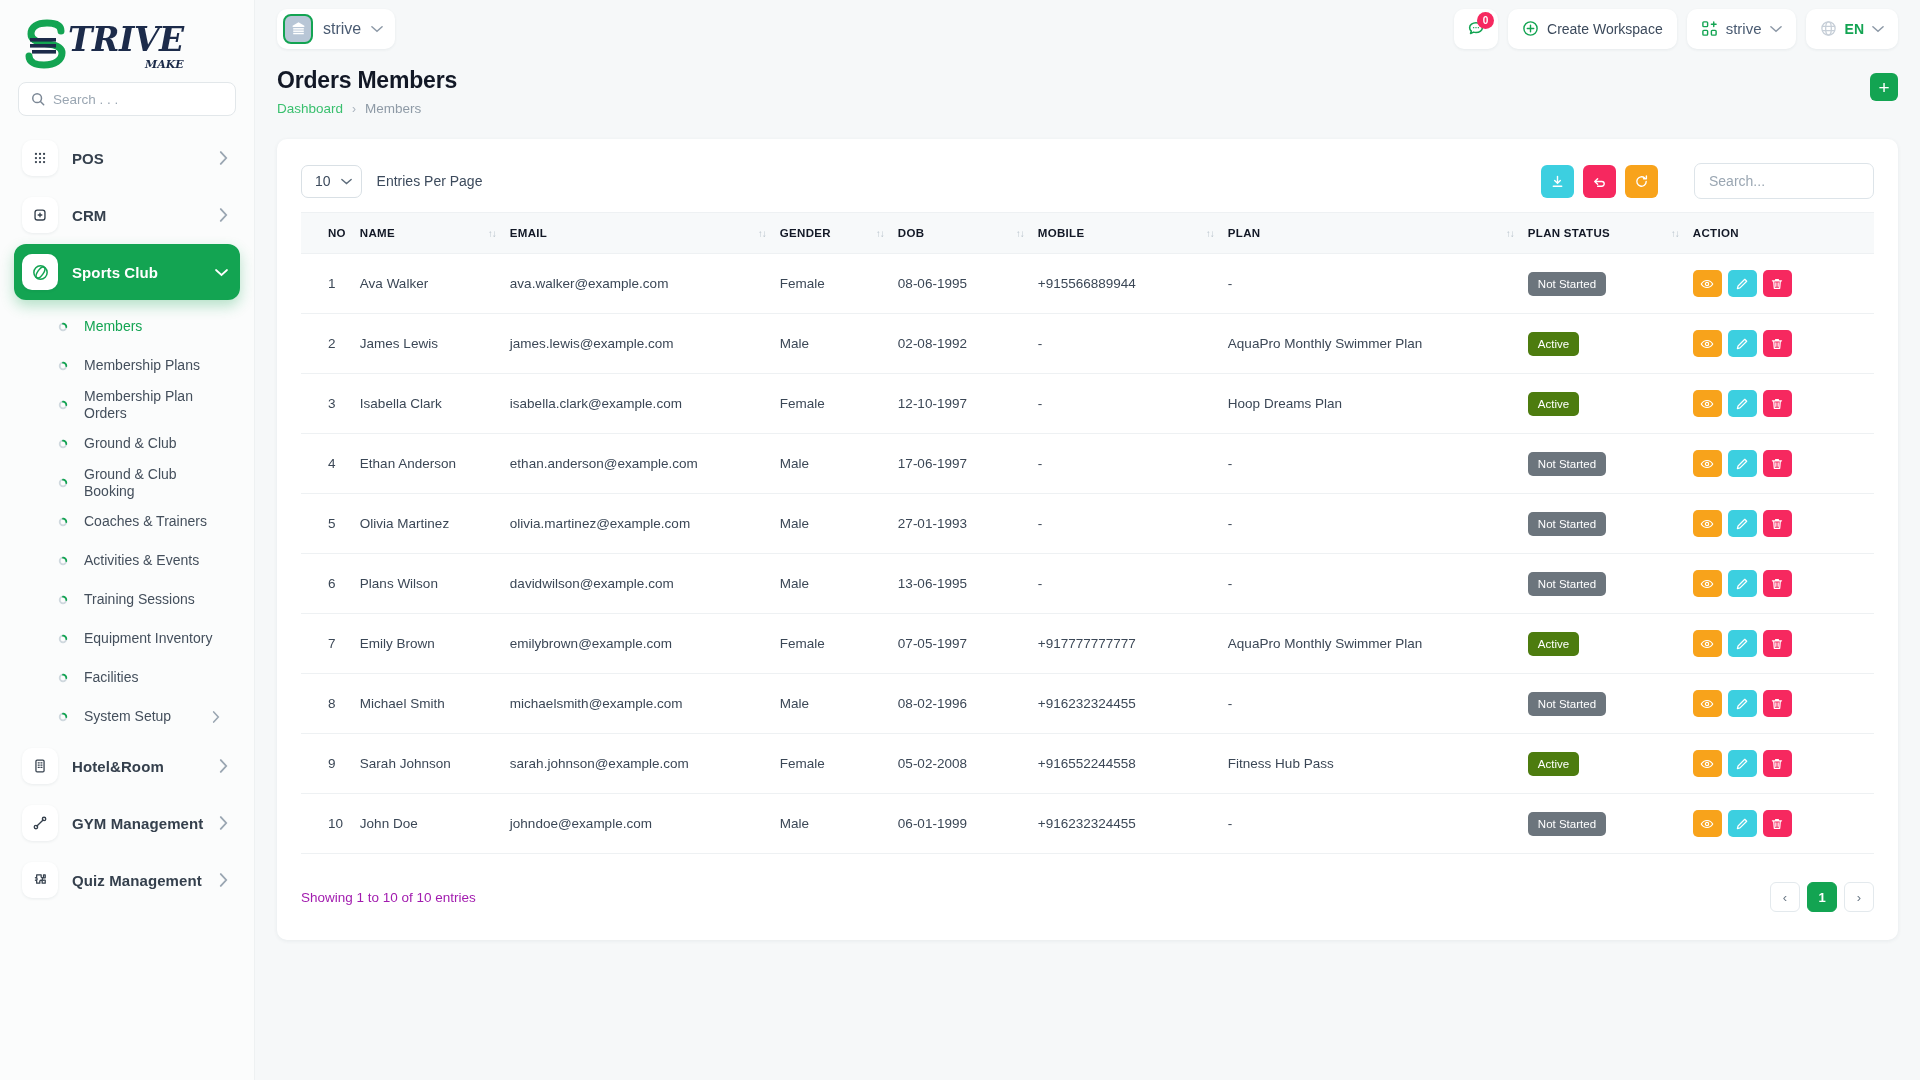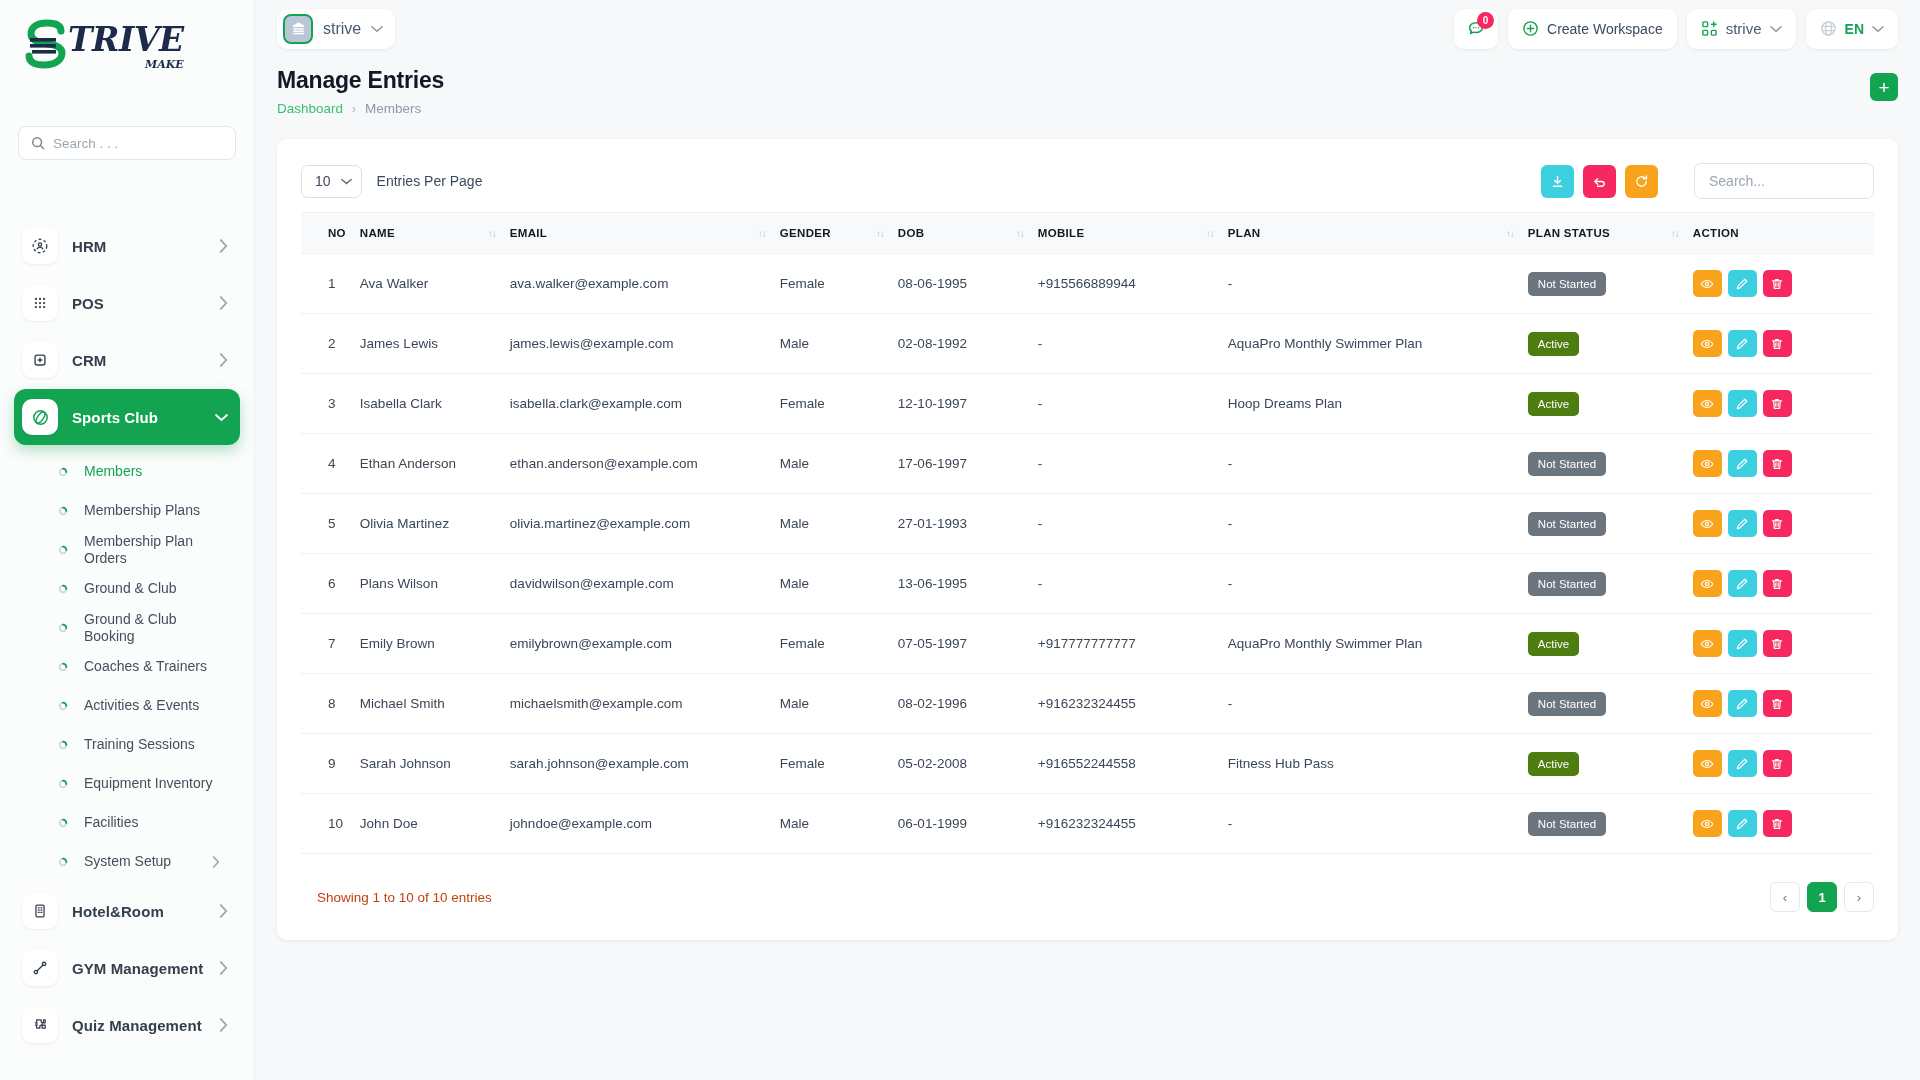--- a/index.html
+++ b/index.html
@@ -12,21 +12,20 @@
   .app { display: flex; width: 1920px; height: 1080px; }
 
   
   .sidebar {
     width: 255px; height: 1080px;
     background: #fbfcfc;
     border-right: 1px solid #eef1f2;
     display: flex; flex-direction: column;
     flex: 0 0 255px;
     overflow: hidden;
-    gap: 44px;
   }
   .logo-wrap { padding: 16px 22px 6px 22px; height: 78px; display: flex; align-items: center; }
   .logo { display: flex; align-items: flex-end; }
   .logo-mark { width: 52px; height: 52px; position: relative; flex: 0 0 52px; }
   .logo-text { display: flex; flex-direction: column; margin-left: -6px; }
   .logo-main {
     font-family: "DejaVu Serif", serif;
     font-weight: 700; font-style: italic;
     font-size: 33px; letter-spacing: -0.5px;
     color: #1c2b4a; line-height: 1;
@@ -215,21 +214,21 @@
   .act {
     width: 29px; height: 27px; border-radius: 5px; border: none;
     display: flex; align-items: center; justify-content: center;
     cursor: pointer; color: #fff;
   }
   .act.view { background: #f8a31b; }
   .act.edit { background: #3ccfe0; }
   .act.del  { background: #f6285f; }
 
   .tfoot { display: flex; align-items: center; margin-top: 28px; }
-  .showing { font-size: 13.5px; color: #c2410c; margin-left: 16px; }
+  .showing { font-size: 13.5px; color: #a21caf; }
   .pager { margin-left: auto; display: flex; gap: 7px; }
   .pg {
     min-width: 30px; height: 30px; border-radius: 6px;
     border: 1px solid #e3e9ed; background: #fff;
     display: flex; align-items: center; justify-content: center;
     font-size: 13px; color: #6b7886; cursor: pointer; padding: 0 8px;
   }
   .pg.cur { background: #13a452; border-color: #13a452; color: #fff; font-weight: 700; }
   svg { display: block; }
 </style>
@@ -263,35 +262,20 @@
           <circle cx="7" cy="7" r="5"></circle>
             <line x1="10.8" y1="10.8" x2="14.5" y2="14.5" stroke-linecap="round"></line>
         </svg>
       </span>
       <input type="text" placeholder="Search . . ." style="">
     </div>
 
     <nav class="nav">
       <div class="nav-group">
 
-        <div class="nav-item">
-          <span class="nav-icon">
-            <svg width="18" height="18" viewBox="0 0 20 20" fill="none" stroke="#35404d" stroke-width="1.5">
-              <circle cx="10" cy="10" r="7.5" stroke-dasharray="3 2.6"></circle>
-                <circle cx="10" cy="8.3" r="1.8"></circle>
-              <path d="M6.6 13.6c.8-1.6 2-2.3 3.4-2.3s2.6.7 3.4 2.3"></path>
-            </svg>
-          </span>
-          <span class="nav-label">HRM</span>
-          <span class="chev">
-            <svg width="9" height="14" viewBox="0 0 8 13" fill="none" stroke="currentColor" stroke-width="1.7" stroke-linecap="round">
-                <polyline points="1.5,1 6.5,6.5 1.5,12"></polyline>
-              </svg>
-          </span>
-        </div>
 
         <div class="nav-item">
           <span class="nav-icon">
             <svg width="18" height="18" viewBox="0 0 20 20" fill="#35404d">
               <circle cx="5.5" cy="5.5" r="1.25"></circle>
                 <circle cx="10" cy="5.5" r="1.25"></circle>
                 <circle cx="14.5" cy="5.5" r="1.25"></circle>
               <circle cx="5.5" cy="10" r="1.25"></circle>
                 <circle cx="10" cy="10" r="1.25"></circle>
                 <circle cx="14.5" cy="10" r="1.25"></circle>
@@ -580,21 +564,21 @@
               <polyline points="1,1.5 6.5,6.5 12,1.5"></polyline>
             </svg>
         </span>
       </div>
     </header>
 
     <div class="content">
 
       <div class="page-head">
         <div>
-          <div class="page-title">Manage Entries</div>
+          <div class="page-title">Orders Members</div>
           <div class="crumbs">
             <span class="crumb-link">Dashboard</span>
             <span class="crumb-sep">›</span>
             <span class="crumb-cur">Members</span>
           </div>
         </div>
         <div class="spacer"></div>
         <button class="add-btn">+</button>
       </div>
 

